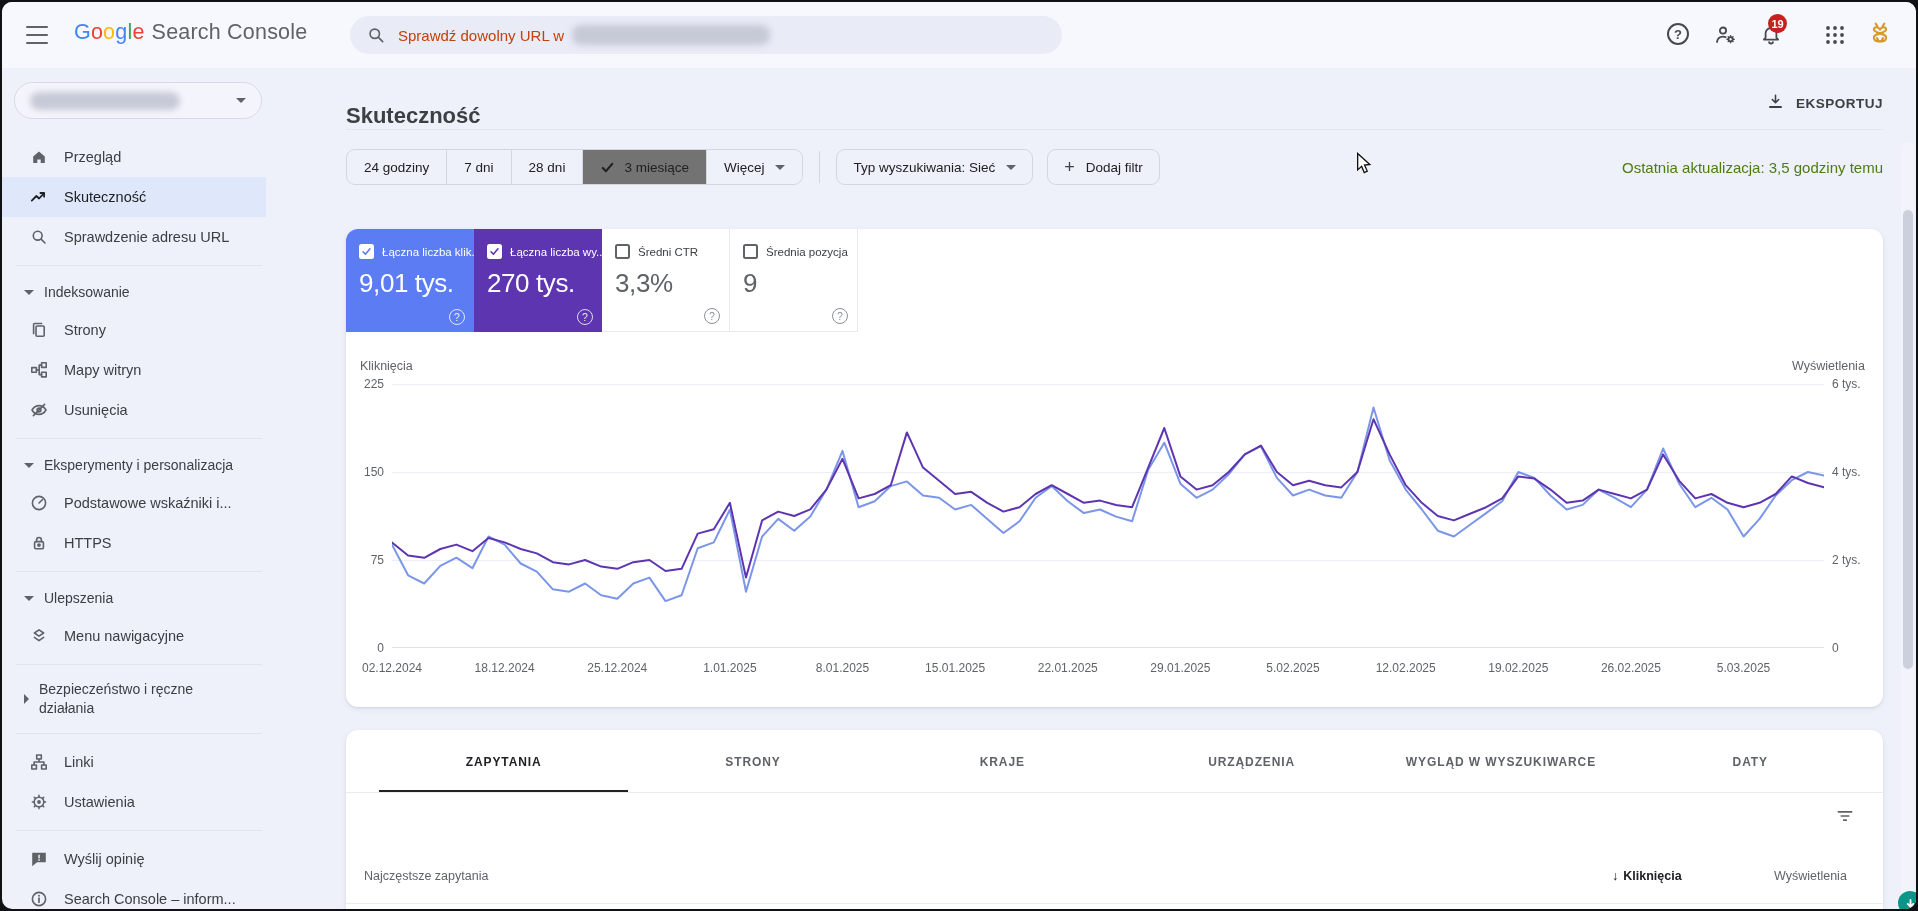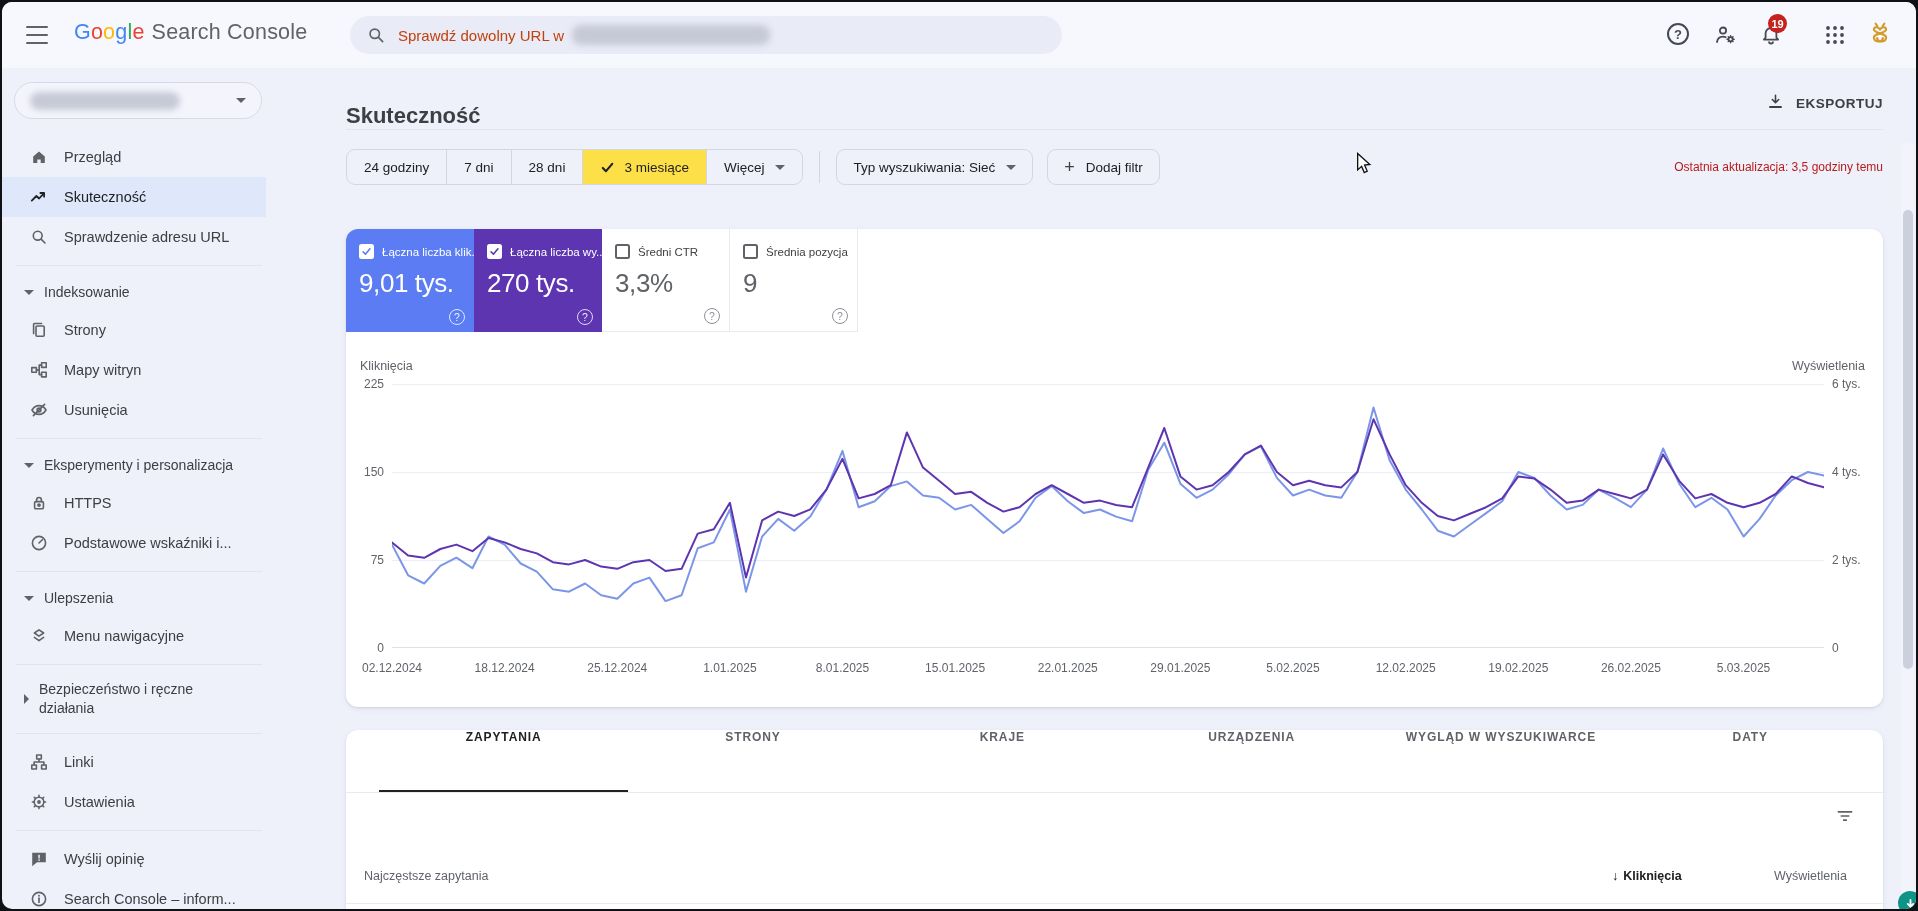--- a/index.html
+++ b/index.html
@@ -50,28 +50,28 @@
   .content{position:absolute;left:264px;top:66px;right:0;bottom:0;overflow:hidden;}
   .page-title{position:absolute;left:80px;top:20px;font-size:22px;color:#3c4043;}
   .export-btn{position:absolute;right:33px;top:24px;display:flex;align-items:center;gap:11px;font-size:13.5px;font-weight:700;letter-spacing:.5px;color:#3c4043;cursor:pointer;}
   .export-btn svg{width:19px;height:19px;}
   .header-divider{position:absolute;left:80px;right:33px;top:61px;height:1px;background:#e3e5f0;}
 
   .filter-row{position:absolute;left:80px;right:33px;top:81px;height:36px;display:flex;align-items:center;}
   .seg{display:flex;height:36px;border:1px solid #d3d6e3;border-radius:9px;overflow:hidden;box-sizing:border-box;}
   .seg-item{display:flex;align-items:center;gap:9px;padding:0 17px;font-size:13.5px;color:#202124;border-left:1px solid #d3d6e3;cursor:pointer;white-space:nowrap;}
   .seg-item:first-child{border-left:none;}
-  .seg-item.selected{background:#fde047;}
+  .seg-item.selected{background:#737373;}
   .chip-check svg{width:15px;height:15px;display:block;}
   .seg-item .tri-down{margin-left:2px;}
   .vsep{width:1px;height:32px;background:#d3d6e3;margin:0 16px;}
   .chip{display:flex;align-items:center;gap:11px;height:36px;border:1px solid #d3d6e3;border-radius:9px;padding:0 16px;font-size:13.5px;color:#202124;box-sizing:border-box;cursor:pointer;white-space:nowrap;}
   .chip+.chip{margin-left:14px;}
   .plus-glyph{font-size:18px;color:#3c4043;line-height:1;}
-  .last-update{margin-left:auto;font-size:12px;color:#b91c1c;white-space:nowrap;}
+  .last-update{margin-left:auto;font-size:15px;color:#4d7c0f;white-space:nowrap;}
 
   
   .chart-card{position:absolute;left:80px;top:161px;width:1537px;height:478px;background:#fff;border-radius:12px;box-shadow:0 1px 2px rgba(26,35,64,.10),0 2px 6px rgba(26,35,64,.06);}
   .cards-row{position:absolute;left:0;top:0;height:103px;display:flex;}
   .mcard{width:128px;height:103px;box-sizing:border-box;position:relative;padding:15px 0 0 13px;cursor:pointer;}
   .mcard.c0{border-top-left-radius:12px;}
   .mcard.colored{color:#fff;}
   .mcard.white{border-right:1px solid #e8eaed;border-bottom:1px solid #e8eaed;}
   .mcard-label{display:flex;align-items:center;gap:8px;font-size:11.5px;white-space:nowrap;overflow:hidden;}
   .mcard.white .mcard-label{color:#3c4043;}
@@ -86,21 +86,21 @@
   .axis-title{position:absolute;font-size:12.5px;color:#5f6368;}
   .plot{position:absolute;left:46px;top:155px;width:1432px;height:264px;}
   .ytick{position:absolute;font-size:12px;color:#5f6368;}
   .ytick.left{left:0;width:38px;text-align:right;}
   .ytick.right{left:1486px;}
   .xtick{position:absolute;top:432px;width:90px;text-align:center;font-size:12px;color:#5f6368;}
 
   
   .table-card{position:absolute;left:80px;top:662px;width:1537px;height:300px;background:#fff;border-radius:12px;box-shadow:0 1px 2px rgba(26,35,64,.10),0 2px 6px rgba(26,35,64,.06);}
   .tabs{position:absolute;left:33px;right:8px;top:0;height:63px;display:flex;}
-  .tab{flex:1;position:relative;display:flex;justify-content:center;font-size:12px;font-weight:600;letter-spacing:.9px;color:#5f6368;cursor:pointer;}
+  .tab{flex:1;position:relative;display:flex;align-items:center;justify-content:center;font-size:12px;font-weight:600;letter-spacing:.9px;color:#5f6368;cursor:pointer;}
   .tab.active{color:#202124;}
   .tab.active::after{content:'';position:absolute;left:0;right:0;bottom:0;height:3px;background:#202124;}
   .tabs-divider{position:absolute;left:0;right:0;top:62px;height:1px;background:#e8eaed;}
   .filter-ic{position:absolute;right:28px;top:76px;width:20px;height:20px;color:#5f6368;cursor:pointer;}
   .thead-left{position:absolute;left:18px;top:139px;font-size:12.5px;color:#5f6368;}
   .thead-clicks{position:absolute;left:1266px;top:139px;font-size:12.5px;font-weight:700;color:#202124;display:flex;gap:5px;align-items:center;cursor:pointer;}
   .thead-impr{position:absolute;left:1428px;top:139px;font-size:12.5px;color:#5f6368;cursor:pointer;}
   .thead-divider{position:absolute;left:0;right:0;top:173px;height:1px;background:#e8eaed;}
 
   
@@ -232,32 +232,32 @@
             </svg></span>
           <span class="nav-label">Usunięcia</span>
         </div>
         <div class="nav-divider"></div>
         <div class="nav-header">
           <span class="tri-down"></span>
           <span class="nav-header-label">Eksperymenty i personalizacja</span>
         </div>
         <div class="nav-item">
           <span class="nav-icon"><svg viewBox="0 0 18 18" fill="none" stroke="currentColor" stroke-width="1.6" stroke-linecap="round" stroke-linejoin="round">
+              <circle cx="9" cy="9" r="6.6"></circle>
+              <path d="M9 9l3.3-3.3"></path>
+            </svg></span>
+          <span class="nav-label">Podstawowe wskaźniki i...</span>
+        </div>
+        <div class="nav-item">
+          <span class="nav-icon"><svg viewBox="0 0 18 18" fill="none" stroke="currentColor" stroke-width="1.6" stroke-linecap="round" stroke-linejoin="round">
               <rect x="4.6" y="7.6" width="8.8" height="7.2" rx="1.2"></rect>
               <path d="M6.6 7.6V5.9a2.4 2.4 0 0 1 4.8 0v1.7"></path>
               <circle cx="9" cy="11.1" r="1.1" fill="currentColor"></circle>
             </svg></span>
           <span class="nav-label">HTTPS</span>
-        </div>
-        <div class="nav-item">
-          <span class="nav-icon"><svg viewBox="0 0 18 18" fill="none" stroke="currentColor" stroke-width="1.6" stroke-linecap="round" stroke-linejoin="round">
-              <circle cx="9" cy="9" r="6.6"></circle>
-              <path d="M9 9l3.3-3.3"></path>
-            </svg></span>
-          <span class="nav-label">Podstawowe wskaźniki i...</span>
         </div>
         <div class="nav-divider"></div>
         <div class="nav-header">
           <span class="tri-down"></span>
           <span class="nav-header-label">Ulepszenia</span>
         </div>
         <div class="nav-item">
           <span class="nav-icon"><svg viewBox="0 0 18 18" fill="none" stroke="currentColor" stroke-width="1.6" stroke-linecap="round" stroke-linejoin="round">
               <path d="M9 2.8 13.6 6 9 9.2 4.4 6z"></path>
               <path d="M4.4 10.4 9 13.6l4.6-3.2"></path>

